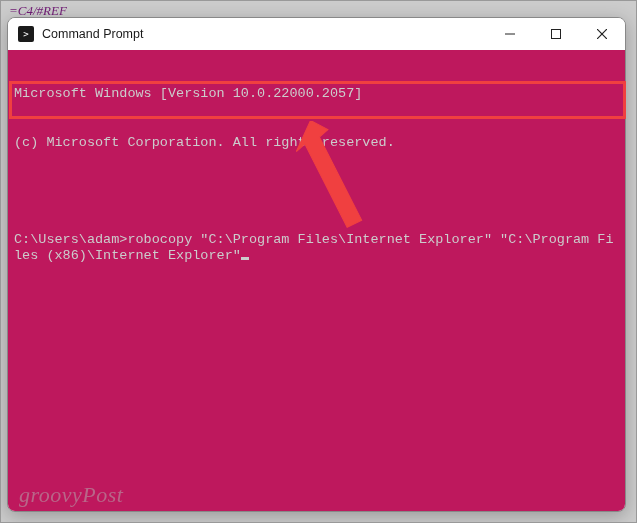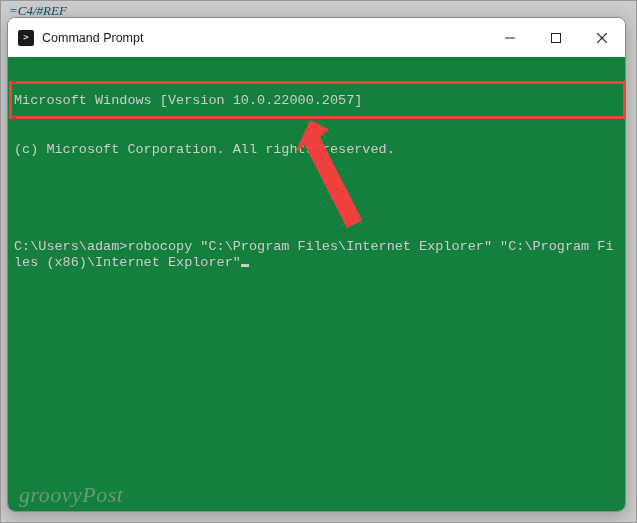--- a/index.html
+++ b/index.html
@@ -7,36 +7,36 @@
       width: 637px; height: 523px;
       background: #cccccc;
       font-family: "Segoe UI", Tahoma, sans-serif;
       position: relative;
       overflow: hidden;
       border: 1px solid #999;
     }
     
     .bg-hint {
       position: absolute; top: 2px; left: 8px;
-      color: #0c4a6e; font-style: italic; font-size: 13px;
+      color: #701a75; font-style: italic; font-size: 13px;
       font-family: Georgia, serif;
     }
     
     .window {
       position: absolute;
       left: 6px; top: 16px; right: 10px; bottom: 10px;
       background: #ffffff;
       border: 1px solid #888;
       border-radius: 8px;
       box-shadow: 0 4px 18px rgba(0,0,0,0.25);
       display: flex; flex-direction: column;
       overflow: hidden;
     }
     .titlebar {
-      height: 39px;
+      height: 32px;
       display: flex; align-items: center;
       background: #ffffff;
       user-select: none;
     }
     .title-icon {
       width: 16px; height: 16px;
       margin-left: 10px;
       background: #1a1a1a;
       border-radius: 2px;
       position: relative;
@@ -58,21 +58,21 @@
     .title-spacer { flex: 1; }
     .winbtn {
       width: 46px; height: 32px;
       display: flex; align-items: center; justify-content: center;
       color: #222;
     }
     .winbtn svg { width: 10px; height: 10px; }
     
     .terminal {
       flex: 1;
-      background: #15803d;
+      background: #be185d;
       color: #cccccc;
       font-family: Consolas, "Courier New", monospace;
       font-size: 13.5px;
       line-height: 1.2;
       padding: 4px 6px 6px 6px;
       position: relative;
       overflow-y: scroll;
       white-space: pre-wrap;
       word-break: break-all;
     }

